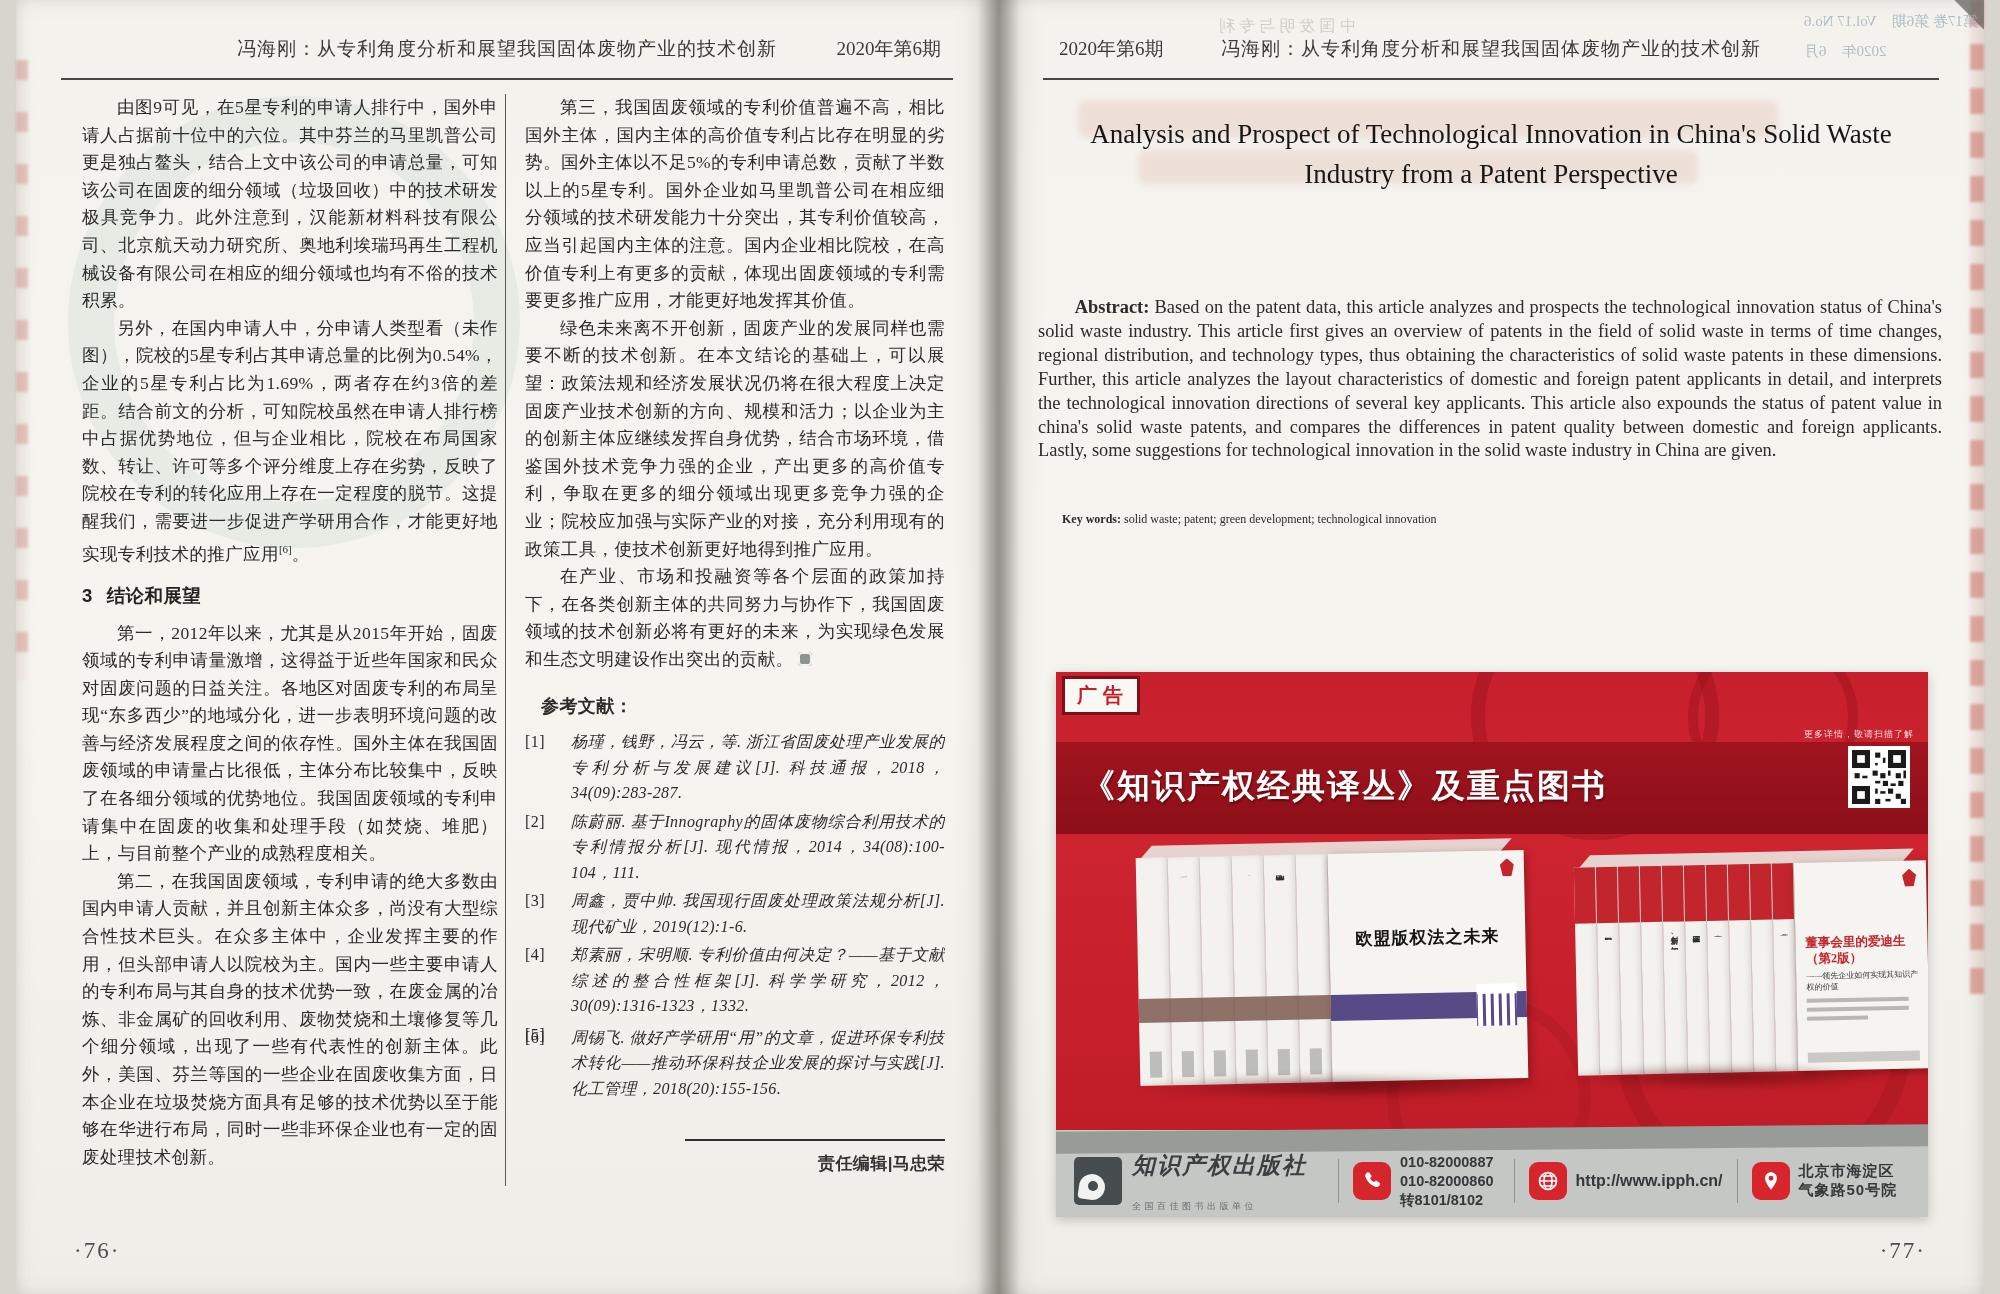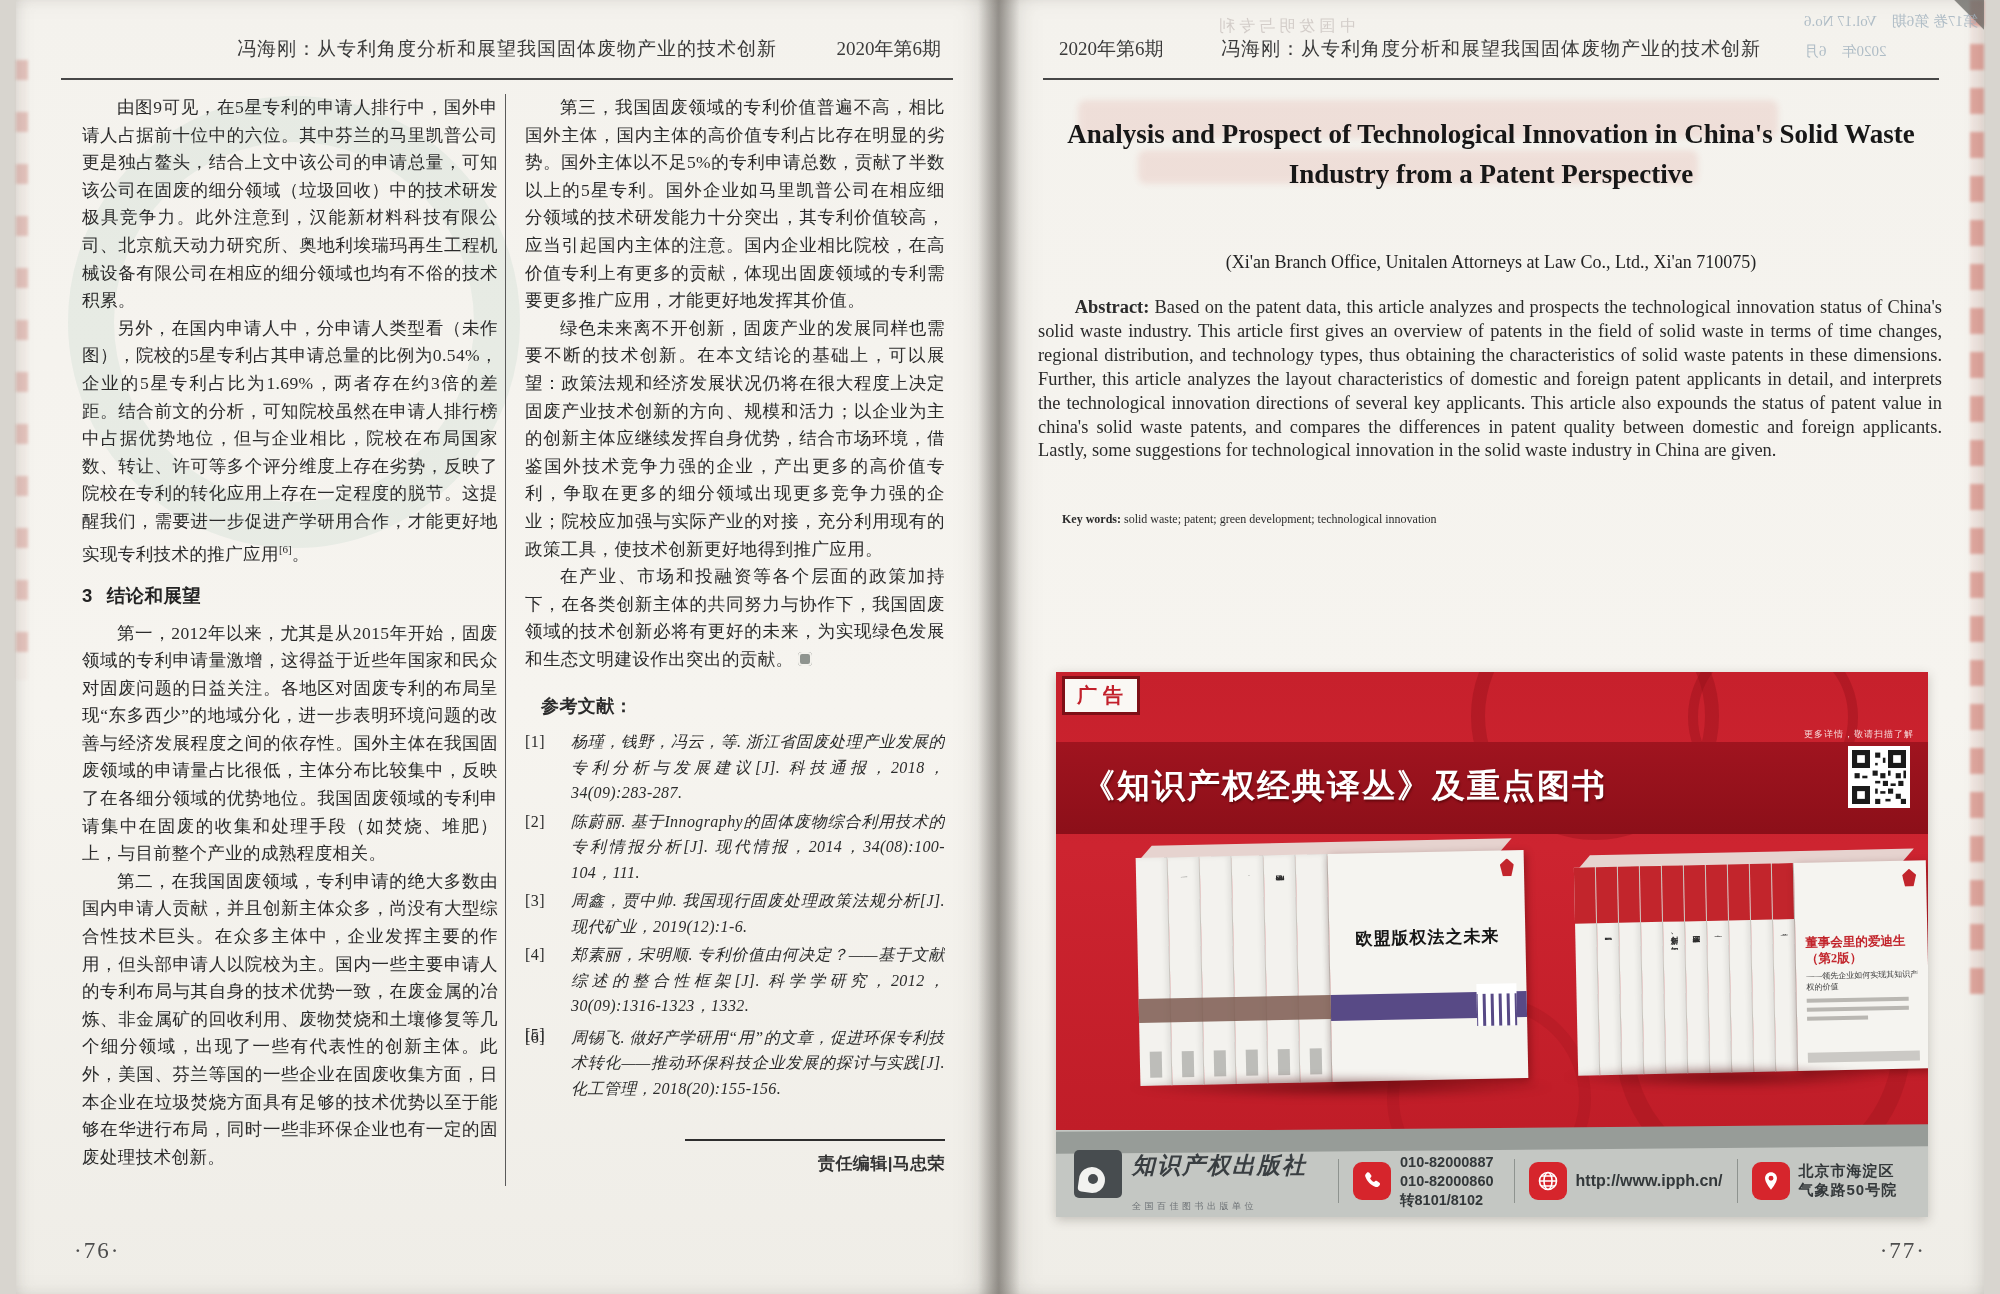--- a/index.html
+++ b/index.html
@@ -47,21 +47,21 @@
   .ghost-chart{position:absolute;left:52px;top:96px;width:360px;height:360px;border-radius:50%;
                border:46px solid rgba(110,165,150,.10);pointer-events:none;}
   .ghost-smudge{position:absolute;pointer-events:none;filter:blur(3px);opacity:.10;background:#c0392b;border-radius:8px;}
 
   
   .ghost-vol{position:absolute;top:6px;right:6px;text-align:right;transform:scaleX(-1);color:#9fb0bd;opacity:.8;
              filter:blur(.4px);font-size:15px;line-height:30px;white-space:pre;}
   .ghost-journal{position:absolute;top:16px;left:22%;transform:scaleX(-1);color:#b9aFaF;color:#b3a9a6;opacity:.5;
                  filter:blur(.6px);font-size:16px;letter-spacing:4px;}
   .art-title{position:absolute;top:96px;left:60px;right:60px;text-align:center;font-size:27px;line-height:40px;
-             font-weight:bold;color:#171717;}
+             font-weight:normal;color:#171717;}
   .art-author{position:absolute;top:212px;left:0;right:0;text-align:center;font-size:19px;font-weight:bold;font-style:italic;}
   .art-affil{position:absolute;top:252px;left:0;right:0;text-align:center;font-size:18px;color:#222;}
   .art-abstract{position:absolute;top:296px;left:40px;right:42px;font-size:18.4px;line-height:23.9px;text-align:justify;}
   .art-abstract p{margin:0;text-indent:2em;}
   .art-keywords{position:absolute;top:512px;left:40px;right:42px;font-size:12px;text-indent:2em;}
   .b{font-weight:bold;}
 
   
   .ad{position:absolute;left:58px;right:56px;top:672px;height:545px;box-shadow:0 3px 10px rgba(60,50,45,.25);}
   .ad-red{position:absolute;left:0;right:0;top:0;height:458px;overflow:hidden;
@@ -109,21 +109,21 @@
   .cover-right .pubfoot{position:absolute;bottom:8px;left:10px;right:10px;height:10px;background:#b9b7b2;opacity:.7;}
   .set-shadow{position:absolute;height:26px;background:radial-gradient(ellipse at center,rgba(70,5,8,.55) 0%,rgba(70,5,8,0) 70%);filter:blur(3px);}
   .shadow-left{left:70px;top:402px;width:430px;}
   .shadow-right{left:505px;top:392px;width:330px;}
 
   
   .ad-gray{position:absolute;left:0;right:0;top:458px;height:87px;background:#c4c7c3;}
   .ad-gray::before{content:'';position:absolute;left:0;right:0;top:-2px;height:22px;background:#979c98;transform:skewY(-.5deg);}
   .ad-footer{position:absolute;left:0;right:0;top:478px;height:62px;display:flex;align-items:center;padding:0 18px;gap:14px;
              font-family:"Liberation Sans","DejaVu Sans",sans-serif;color:#3c4042;}
-  .pub{display:flex;align-items:flex-start;gap:10px;min-width:250px;}
+  .pub{display:flex;align-items:center;gap:10px;min-width:250px;}
   .pub-logo{width:48px;height:48px;background:#474c4f;border-radius:5px;position:relative;flex:0 0 auto;}
   .pub-logo::after{content:'';position:absolute;left:5px;bottom:5px;width:26px;height:26px;background:#f2f2f0;
                    border-radius:50% 50% 50% 4px;transform:rotate(8deg);}
   .pub-logo::before{content:'';position:absolute;left:14px;bottom:14px;width:10px;height:10px;background:#474c4f;border-radius:50%;z-index:2;}
   .pub-name{font-family:"Liberation Serif","DejaVu Serif",serif;font-weight:bold;font-style:italic;font-size:23px;letter-spacing:2px;color:#393e41;}
   .pub-sub{font-size:9px;letter-spacing:3.5px;color:#6c7175;margin-top:19px;}
   .fdiv{width:1px;height:44px;background:#8e938f;flex:0 0 auto;}
   .ficon{width:38px;height:38px;background:#d6252c;border-radius:9px;display:flex;align-items:center;justify-content:center;flex:0 0 auto;}
   .fitem{display:flex;align-items:center;gap:9px;}
   .phones div{font-size:14.5px;font-weight:bold;line-height:19px;color:#33383a;font-family:"Liberation Sans","DejaVu Sans",sans-serif;}
@@ -179,21 +179,20 @@
     <div class="ghost-smudge" style="left:80px;top:100px;width:700px;height:38px;"></div>
     <div class="ghost-smudge" style="left:140px;top:150px;width:560px;height:34px;"></div>
 
     <div class="ph-header">
       <span class="ph-issue-l">2020年第6期</span>
       <span class="ph-title-rc">冯海刚：从专利角度分析和展望我国固体废物产业的技术创新</span>
     </div>
     <div class="ph-rule"></div>
 
     <h1 class="art-title">Analysis and Prospect of Technological Innovation in China's Solid Waste Industry from a Patent Perspective</h1>
-    <div class="art-affil">(Xi'an Branch Office, Unitalen Attorneys at Law Co., Ltd., Xi'an 710075)</div>
 
     <div class="art-abstract">
       <p><span class="b">Abstract:</span><span> Based on the patent data, this article analyzes and prospects the technological innovation status of China's solid waste industry. This article first gives an overview of patents in the field of solid waste in terms of time changes, regional distribution, and technology types, thus obtaining the characteristics of solid waste patents in these dimensions. Further, this article analyzes the layout characteristics of domestic and foreign patent applicants in detail, and interprets the technological innovation directions of several key applicants. This article also expounds the status of patent value in china's solid waste patents, and compares the differences in patent quality between domestic and foreign applicants. Lastly, some suggestions for technological innovation in the solid waste industry in China are given.</span></p>
     </div>
     <div class="art-keywords">
       <span class="b">Key words:</span><span> solid waste; patent; green development; technological innovation</span>
     </div>
 
     <div class="ad">
       <div class="ad-red">

